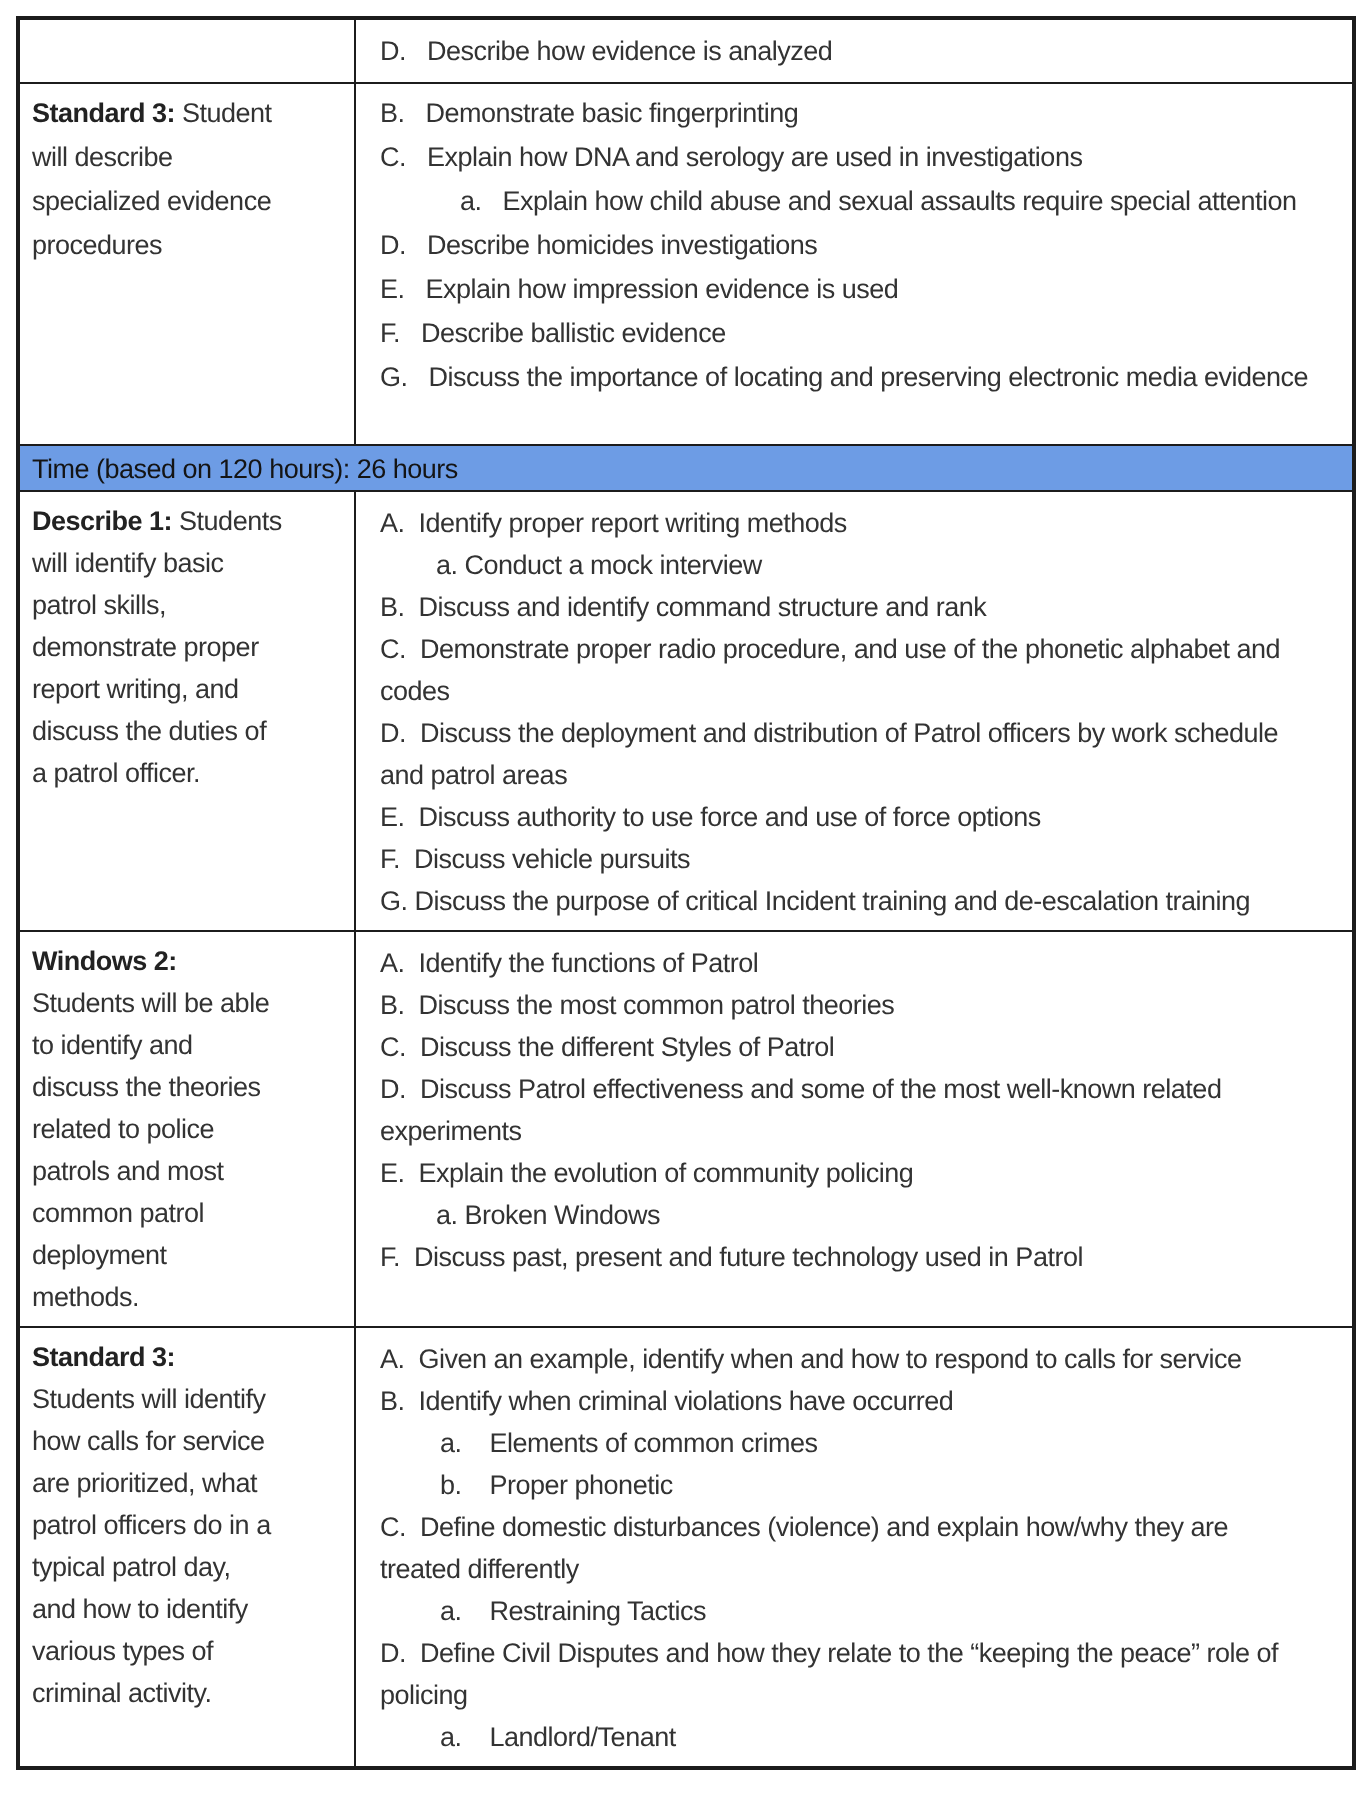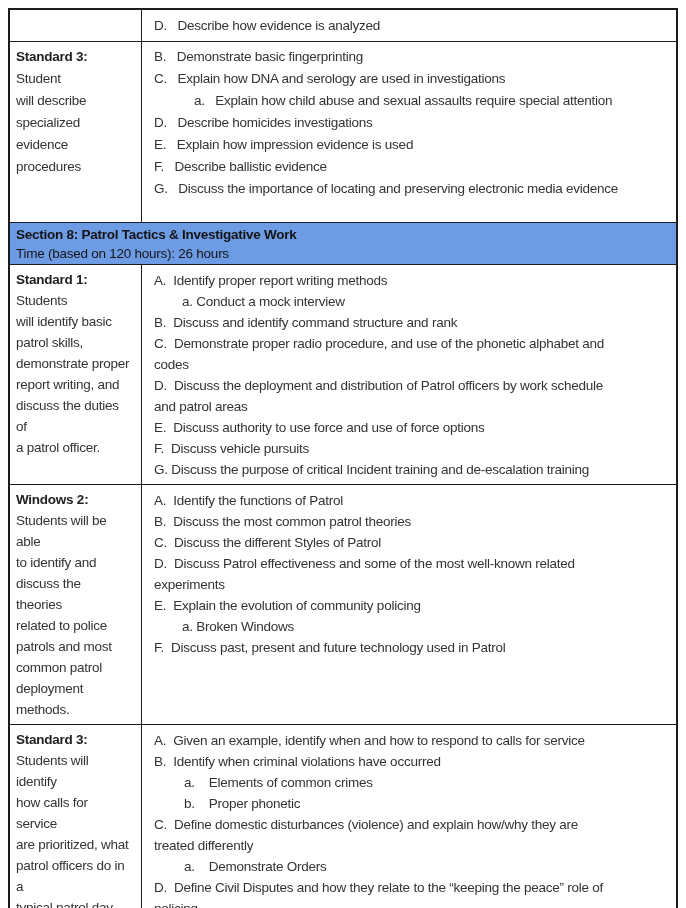--- a/index.html
+++ b/index.html
@@ -19,21 +19,21 @@
   }
   .page{width:686px;height:908px;padding:8px 8px 0 8px;background:var(--c-bg);}
   .doc-table{
     width:670px;
     border:2px solid var(--c-border);
     background:#fff;
   }
   .trow{display:flex;align-items:stretch;justify-content:flex-end;}
   .trow + .trow, .trow + .section-row, .section-row + .trow{border-top:1px solid var(--c-border);}
   .cell-left{
-    width:132px;flex:none;
+    width:168px;flex:none;
     border-right:1px solid var(--c-border);
     padding:4px 11px 4px 6px;
     white-space:pre-wrap;
     line-height:21px;
   }
   .cell-right{
     flex:1;min-width:0;
     padding:4px 4px 4px 12px;
     line-height:21px;
   }
@@ -78,26 +78,25 @@
         <div class="item">C.   Explain how DNA and serology are used in investigations</div>
         <div class="item lvl1-40">a.   Explain how child abuse and sexual assaults require special attention</div>
         <div class="item">D.   Describe homicides investigations</div>
         <div class="item">E.   Explain how impression evidence is used</div>
         <div class="item">F.   Describe ballistic evidence</div>
         <div class="item">G.   Discuss the importance of locating and preserving electronic media evidence</div>
       </div>
     </div>
 
     <div class="section-row">
-      <div class="section-title">Section 8: Patrol Tactics &amp; Investigative Work</div>
       <div class="section-time">Time (based on 120 hours): 26 hours</div>
     </div>
 
     <div class="trow row-std1">
-      <div class="cell-left"><span class="std-label">Standard 1:</span><span> Students
+      <div class="cell-left"><span class="std-label">Describe 1:</span><span> Students
 will identify basic
 patrol skills,
 demonstrate proper
 report writing, and
 discuss the duties of
 a patrol officer.</span></div>
       <div class="cell-right">
         <div class="item">A.  Identify proper report writing methods</div>
         <div class="item lvl1-sm">a. Conduct a mock interview</div>
         <div class="item">B.  Discuss and identify command structure and rank</div>
@@ -143,21 +142,21 @@
 and how to identify
 various types of
 criminal activity.</span></div>
       <div class="cell-right">
         <div class="item">A.  Given an example, identify when and how to respond to calls for service</div>
         <div class="item">B.  Identify when criminal violations have occurred</div>
         <div class="item lvl1">a.    Elements of common crimes</div>
         <div class="item lvl1">b.    Proper phonetic</div>
         <div class="item">C.  Define domestic disturbances (violence) and explain how/why they are
 treated differently</div>
-        <div class="item lvl1">a.    Demonstrate Orders</div>
+        <div class="item lvl1">a.    Restraining Tactics</div>
         <div class="item">D.  Define Civil Disputes and how they relate to the “keeping the peace” role of
 policing</div>
         <div class="item lvl1">a.    Landlord/Tenant</div>
       </div>
     </div>
 
   </div>
 </div>
 
 </body></html>

